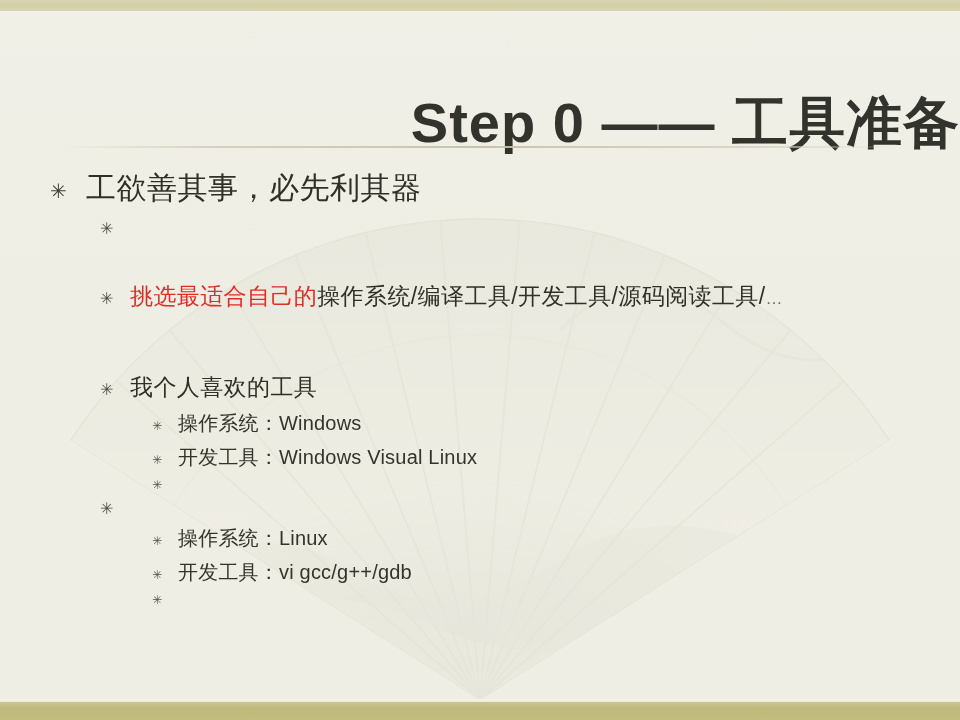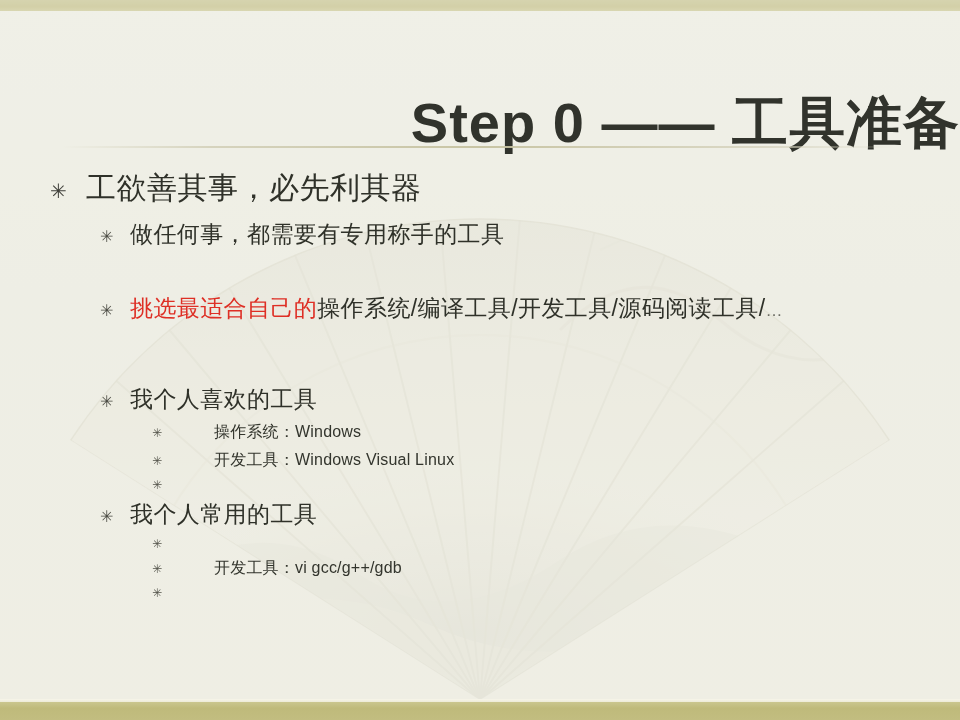--- a/index.html
+++ b/index.html
@@ -132,24 +132,23 @@
   
   .lv3 {
     padding-left: 152px;
   }
   .lv3 .bullet {
     width: 26px;
     font-size: 12px;
     color: #55554c;
   }
   .lv3 .txt {
-    font-size: 16px;
+    font-size: 20px;
     color: #33352d;
     letter-spacing: 0.2px;
-    margin-left: 36px;
   }
 
   .hi-red { color: #de2f25; text-align: center; }
 
   .gap-lg { height: 34px; }
   .gap-md { height: 26px; }
   .gap-sm { height: 9px; }
 
   .r-tight { margin-bottom: 7px; }
   .r-loose { margin-bottom: 10px; }
@@ -221,21 +220,20 @@
 
   <div class="body-area">
 
     <div class="row lv1 r-loose">
       <span class="bullet">✳</span>
       <span class="txt">工欲善其事，必先利其器</span>
     </div>
 
     <div class="row lv2">
       <span class="bullet">✳</span>
-      <span class="txt">做任何事，都需要有专用称手的工具</span>
     </div>
 
     <div class="gap-lg"></div>
     <div class="gap-sm"></div>
 
     <div class="row lv2">
       <span class="bullet">✳</span>
       <span class="txt"><span class="hi-red">挑选最适合自己的</span><span>操作系统/编译工具/开发工具/源码阅读工具/</span><span class="ellip">…</span></span>
     </div>
 
@@ -256,25 +254,25 @@
       <span class="bullet">✳</span>
       <span class="txt">开发工具：Windows Visual Linux</span>
     </div>
 
     <div class="row lv3 r-tight">
       <span class="bullet">✳</span>
     </div>
 
     <div class="row lv2 r-tight">
       <span class="bullet">✳</span>
-      <span class="txt">我个人常用的工具</span>
-    </div>
-
-    <div class="row lv3 r-tight">
-      <span class="bullet">✳</span>
+    </div>
+
+    <div class="row lv3 r-tight">
+      <span class="bullet">✳</span>
+      <span class="txt">操作系统：Linux</span>
     </div>
 
     <div class="row lv3 r-tight">
       <span class="bullet">✳</span>
       <span class="txt">开发工具：vi    gcc/g++/gdb</span>
     </div>
 
     <div class="row lv3 r-tight">
       <span class="bullet">✳</span>
     </div>

